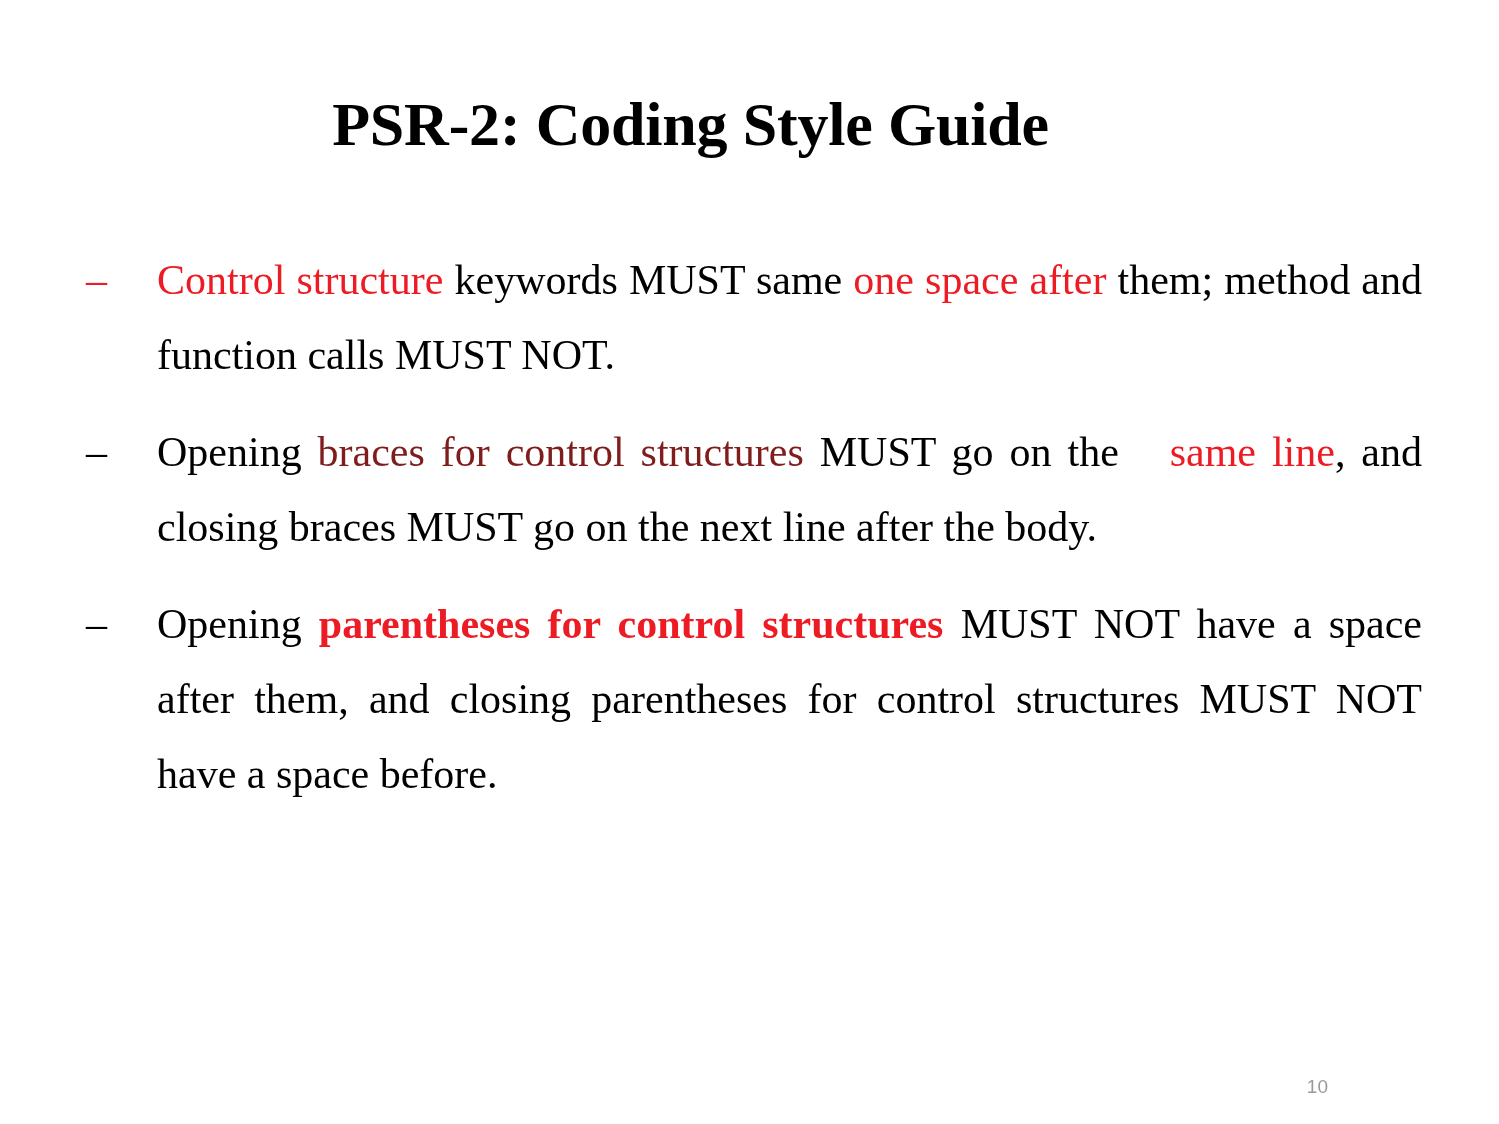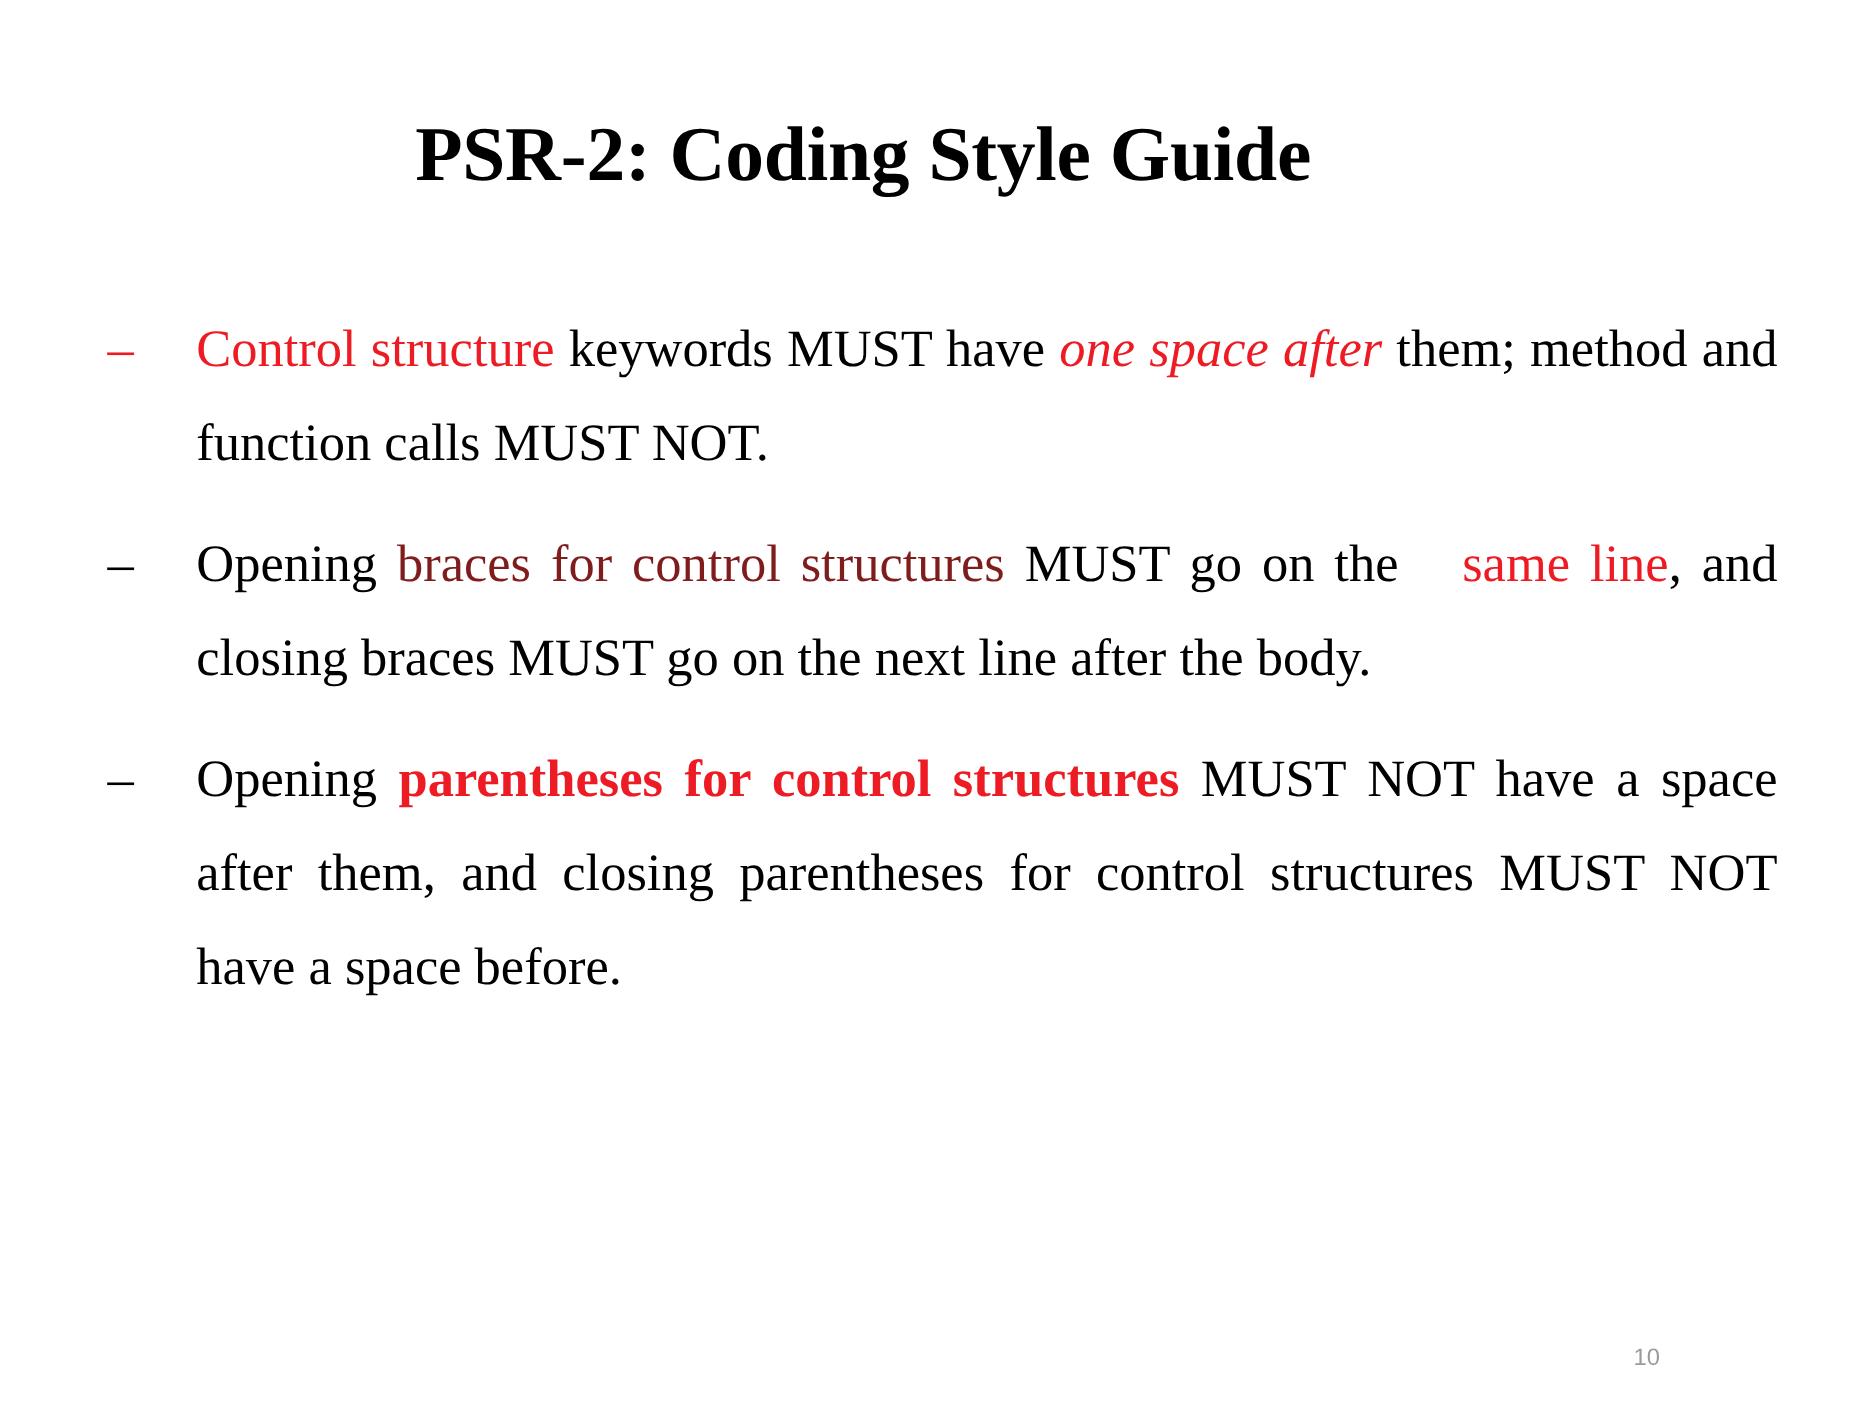--- a/index.html
+++ b/index.html
@@ -85,21 +85,21 @@
 
 <div class="slide">
 
   <div class="slide-title">PSR-2: Coding Style Guide</div>
 
   <div class="body-block">
 
     <div class="bullet-row">
       <span class="bullet-marker red" style="color: rgb(237, 28, 36);">–</span>
       <span class="bullet-text">
-        <span class="hl" style="color: rgb(237, 28, 36); margin-top: 44px;">Control structure</span><span> keywords MUST have </span><span class="hl" style="color: rgb(237, 28, 36); font-style: italic;">one space after</span><span> them; method and function calls MUST NOT.</span>
+        <span class="hl" style="color: rgb(237, 28, 36); margin-top: 44px;">Control structure</span><span> keywords MUST same </span><span class="hl" style="color: rgb(237, 28, 36);">one space after</span><span> them; method and function calls MUST NOT.</span>
       </span>
     </div>
 
     <div class="bullet-row">
       <span class="bullet-marker" style="color: rgb(0, 0, 0);">–</span>
       <span class="bullet-text">
         <span>Opening </span><span class="hl" style="color: #7f1d1d;">braces for control structures</span><span> MUST go on the </span><span class="hl" style="color: rgb(237, 28, 36); margin-left: 35px;">same line</span><span>, and closing braces MUST go on the next line after the body.</span>
       </span>
     </div>
 

